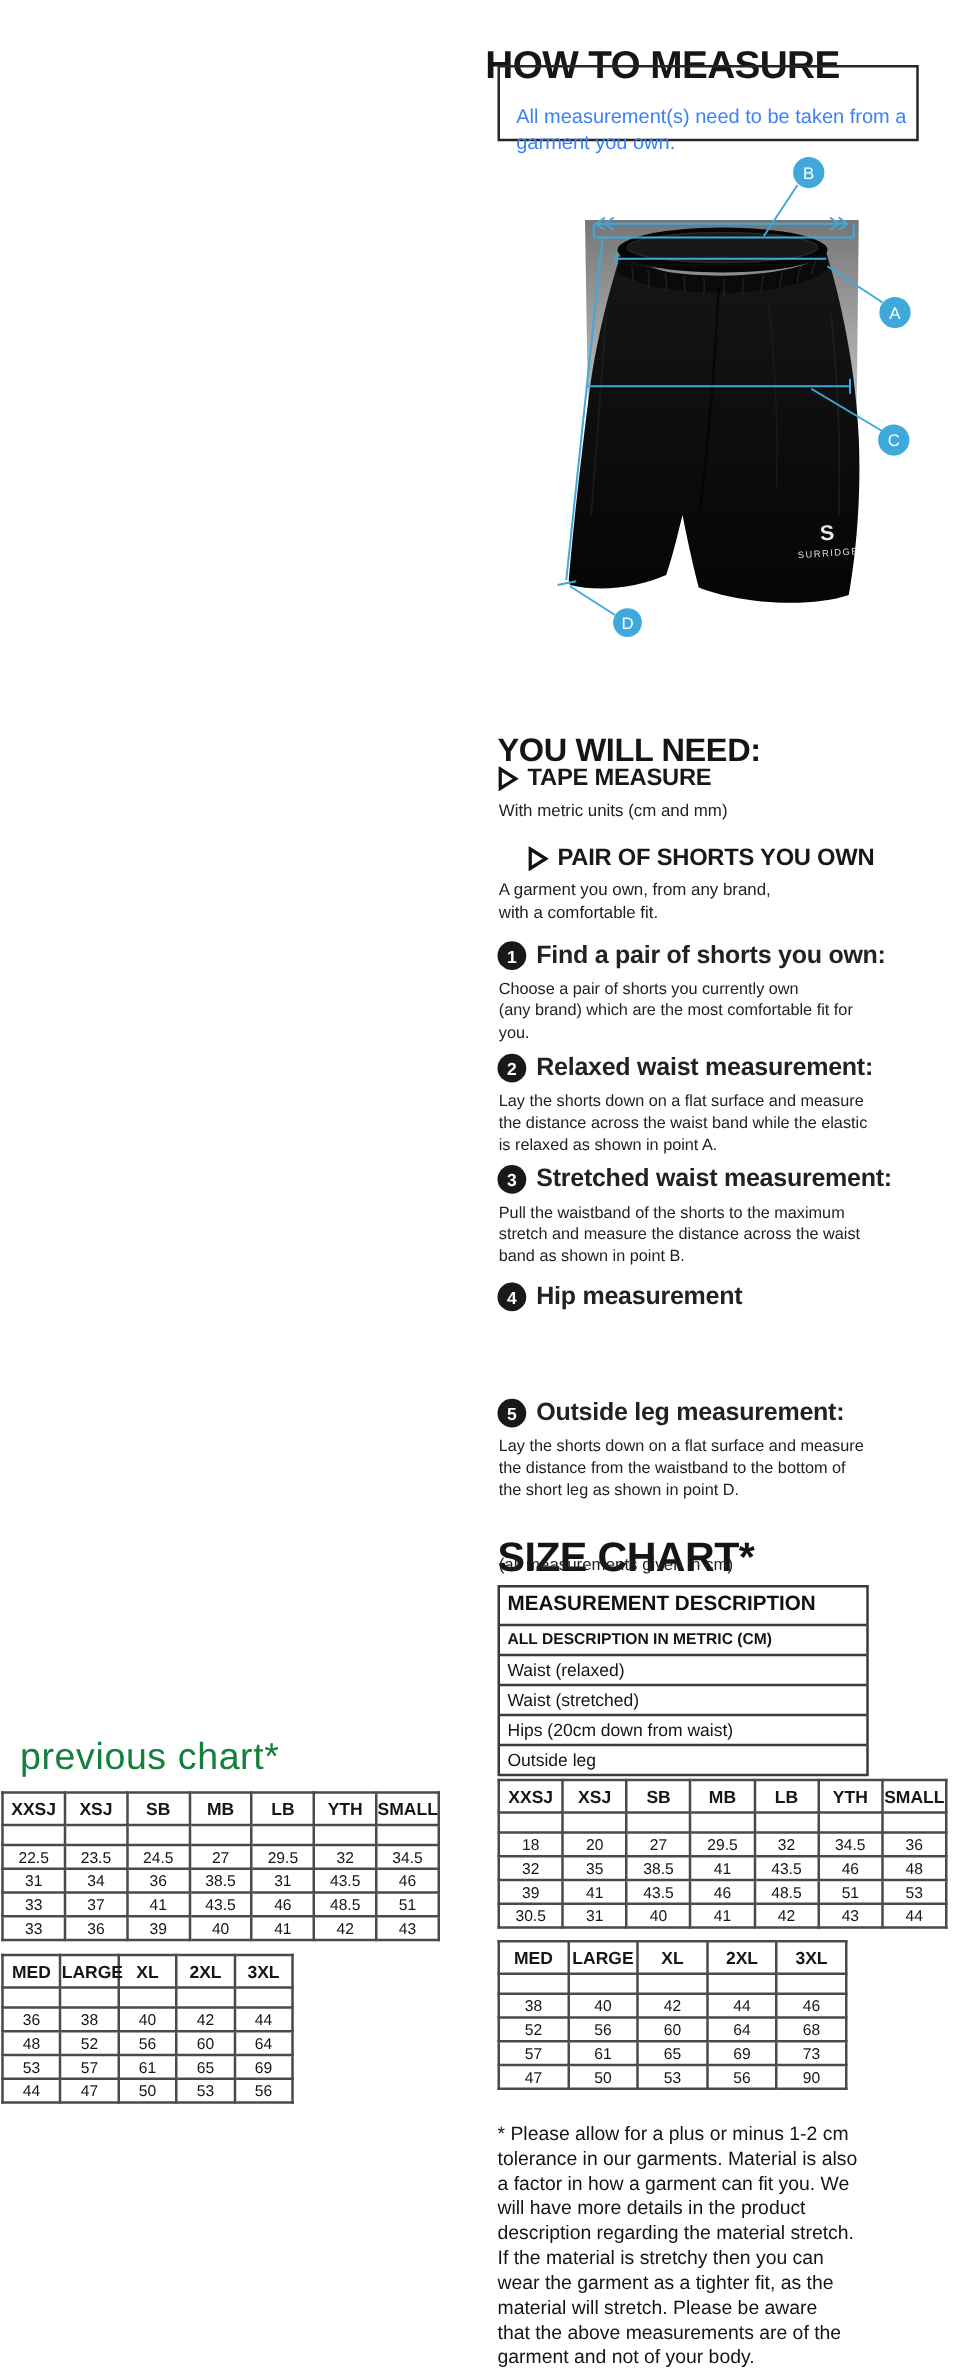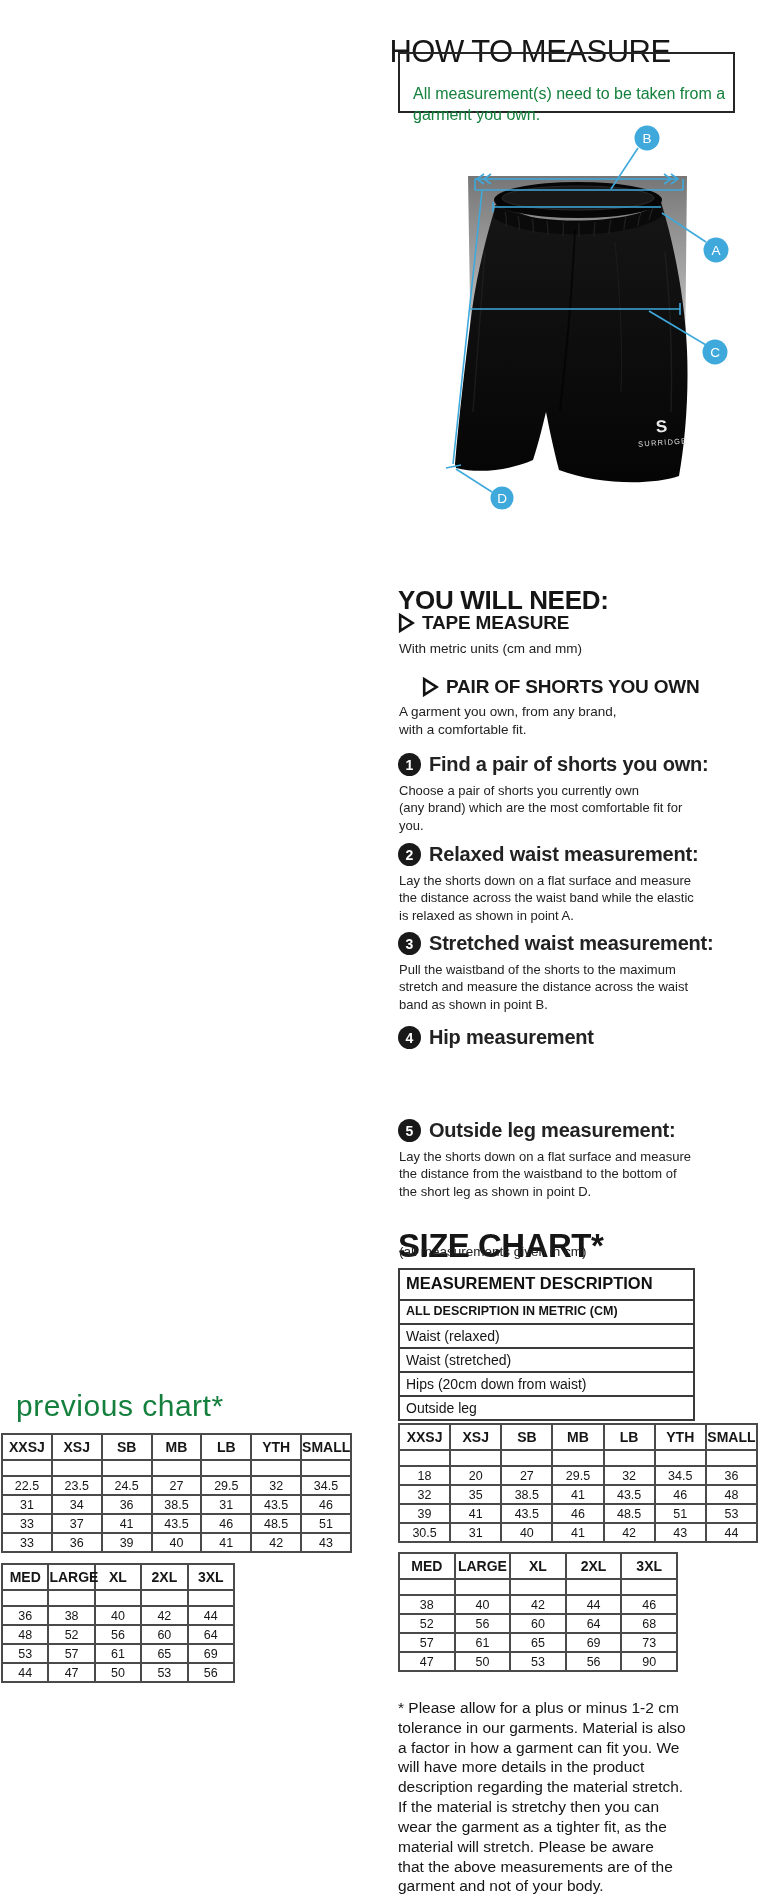--- a/index.html
+++ b/index.html
@@ -1,23 +1,23 @@
 <!DOCTYPE html>
 <html><head>
 <meta charset="utf-8">
 <style>
   html,body{margin:0;padding:0;background:#fff;}
   .page{position:relative;width:767px;height:1896px;background:#fff;overflow:hidden;
         font-family:"Liberation Sans","DejaVu Sans",sans-serif;color:#1c1c1c;}
   .abs{position:absolute;}
 
-  .title{left:330px;top:0;width:400px;text-align:center;font-size:31px;font-weight:400;
+  .title{left:330px;top:0;width:400px;text-align:center;font-size:31px;font-weight:700;
          letter-spacing:-0.5px;color:#161616;line-height:38px;margin-top:33px;}
   .notice{left:398px;top:52px;width:320px;height:43px;border:2px solid #262626;
-          padding:8px 0 6px 13px;font-size:16px;line-height:1.32;color:#15803d;white-space:pre-line;}
+          padding:8px 0 6px 13px;font-size:16px;line-height:1.32;color:#3b82f6;white-space:pre-line;}
 
   .figure{left:365px;top:112px;width:400px;height:400px;}
 
   .ywn-heading{left:398px;top:563px;font-size:26px;font-weight:700;color:#151515;letter-spacing:-0.3px;}
   .need{left:398px;display:flex;align-items:center;gap:7px;}
   .need-title{font-size:19px;font-weight:700;color:#181818;letter-spacing:-0.2px;}
   .need-desc{left:399px;font-size:13.5px;color:#222;line-height:1.3;white-space:pre-line;}
 
   .step-head{left:398px;display:flex;align-items:center;gap:8px;}
   .step-num{width:23px;height:23px;border-radius:50%;background:#191919;color:#fff;

